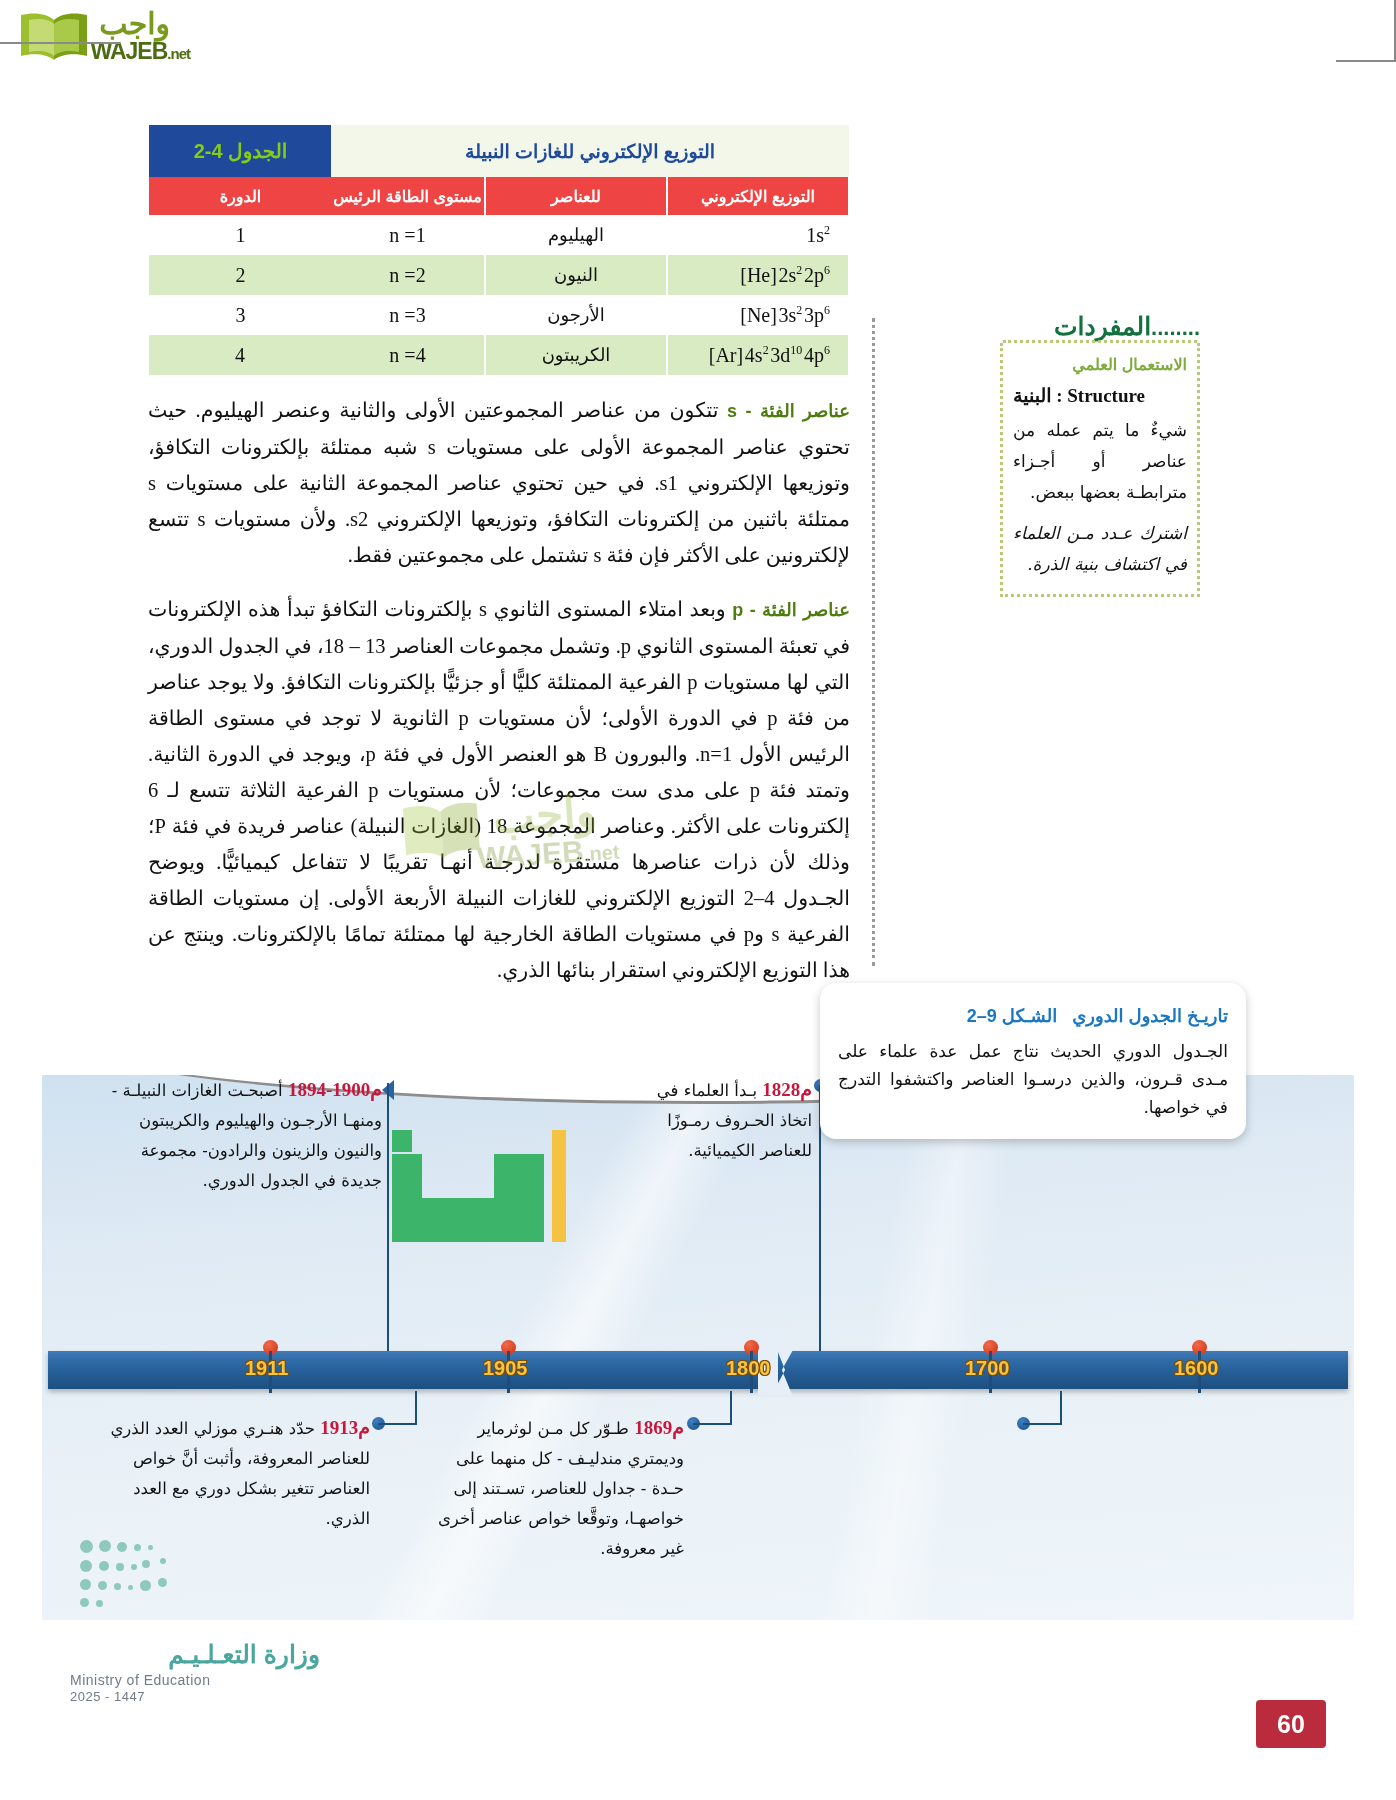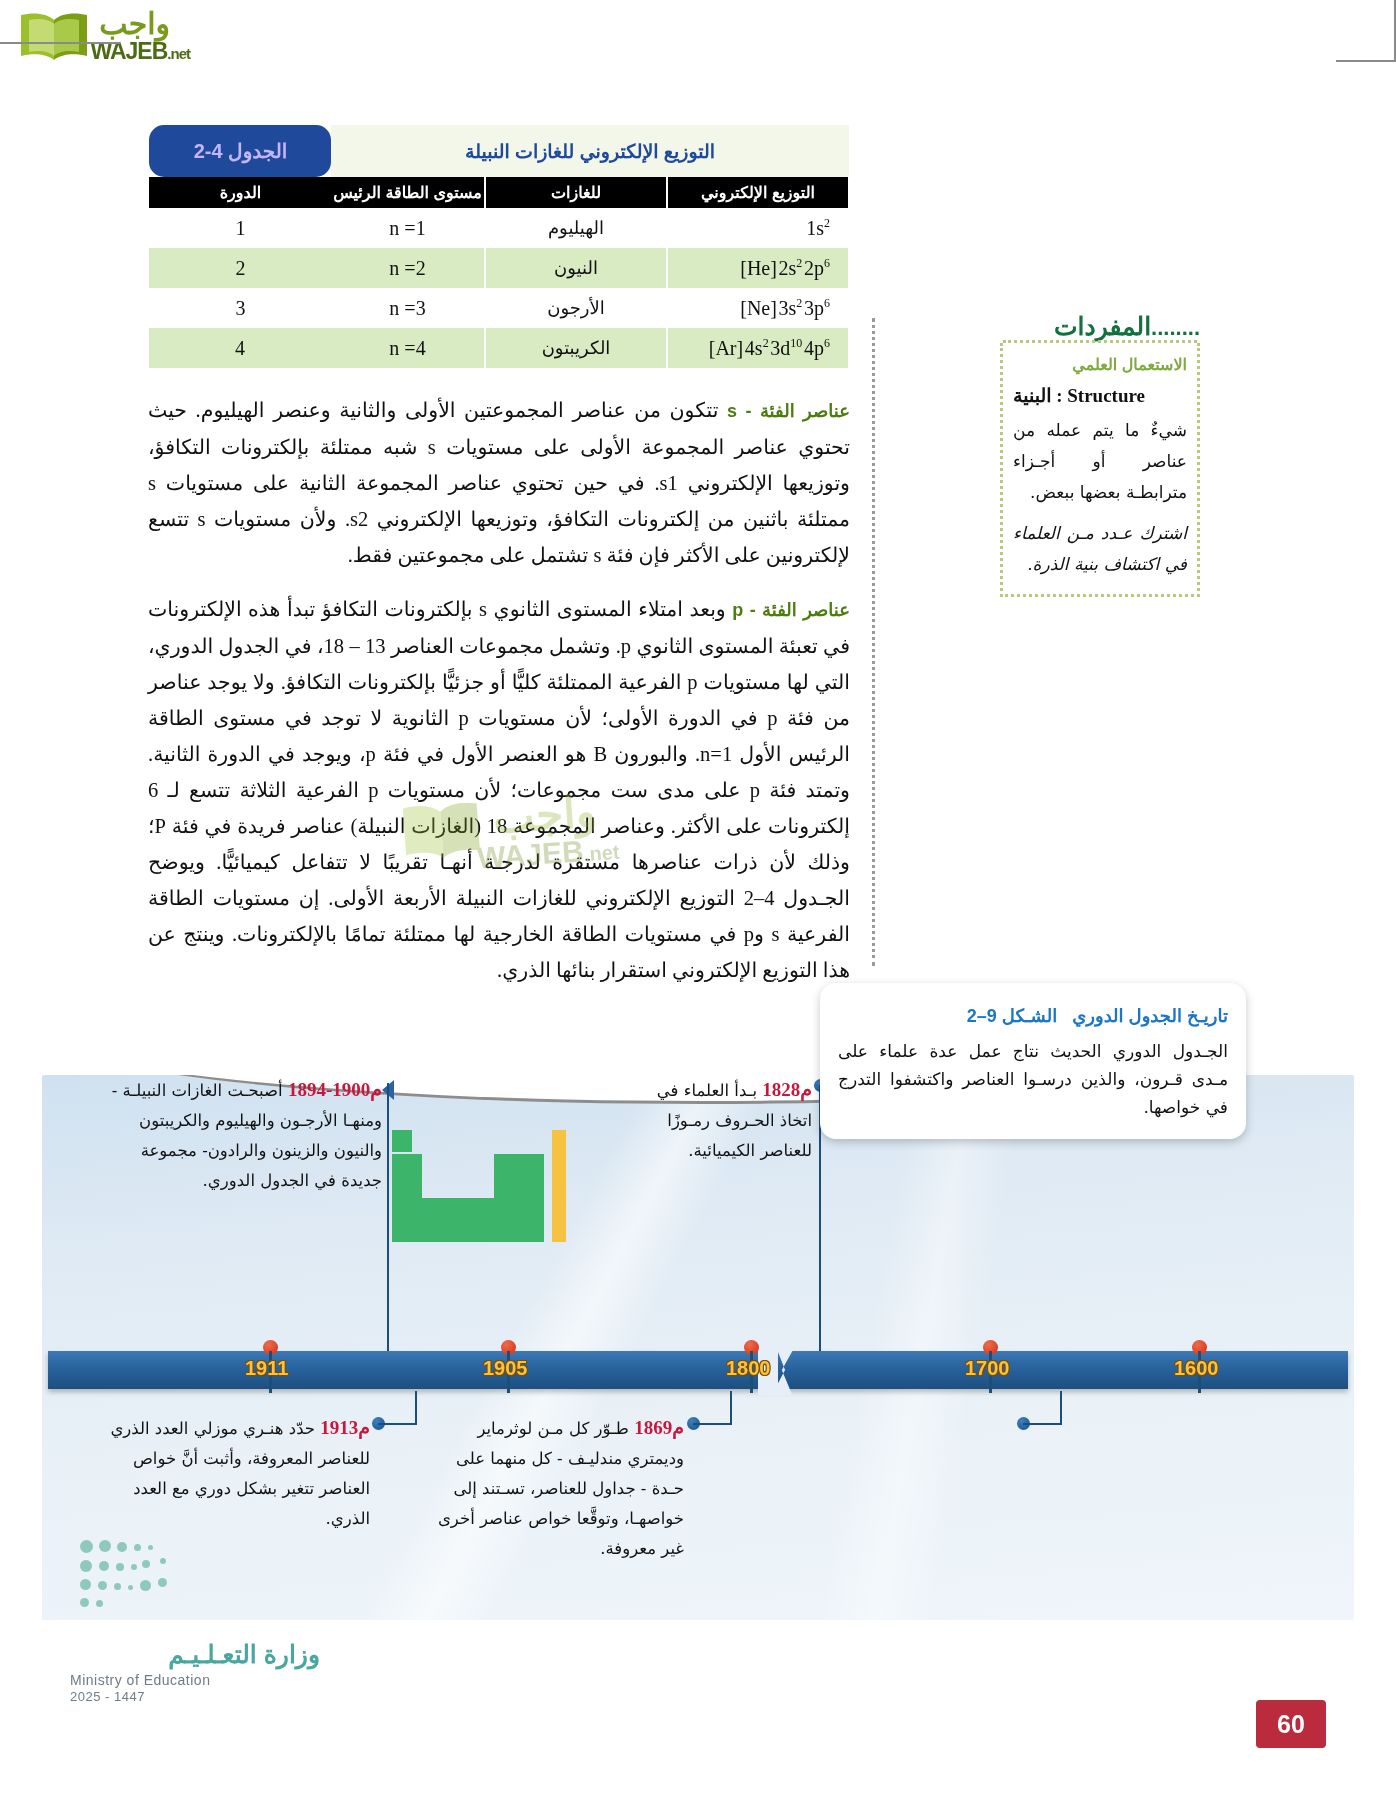--- a/index.html
+++ b/index.html
@@ -27,32 +27,31 @@
   .book-icon{position:absolute;left:5px;top:4px;width:78px;height:52px;}
   .topline{position:absolute;left:0;top:42px;width:120px;height:2px;background:#8a8a8a;}
   .rightline{position:absolute;right:0;top:0;width:2px;height:62px;background:#8a8a8a;}
   .rightline2{position:absolute;right:0;top:60px;width:60px;height:2px;background:#8a8a8a;}
 
   
   .tbl-wrap{position:absolute;left:148px;top:125px;width:702px;}
   table.t24{border-collapse:collapse;width:100%;table-layout:fixed;}
   table.t24 td{padding:0;}
   .t24-title-cell{
-    background:#1f4a9b;color:#c4b5fd;font-family:"Liberation Sans",sans-serif;
+    background:#1f4a9b;color:#84cc16;font-family:"Liberation Sans",sans-serif;
     font-weight:bold;font-size:20px;text-align:center;height:52px;vertical-align:middle;
     direction:ltr;
-    border-radius:15px;
   }
   .t24-subtitle-cell{
     background:#f2f7e9;color:#1f4a9b;font-family:"Liberation Sans",sans-serif;
     font-weight:bold;font-size:19px;text-align:center;height:52px;vertical-align:middle;
   }
   .t24-hdr{
-    background:#000000;color:#ffffff;font-family:"Liberation Sans",sans-serif;
-    font-weight:bold;font-size:16px;text-align:center;height:31px;vertical-align:middle;
+    background:#ef4444;color:#ffffff;font-family:"Liberation Sans",sans-serif;
+    font-weight:bold;font-size:16px;text-align:center;height:38px;vertical-align:middle;
     border-right:2px solid #ffffff;
   }
   .t24-hdr:last-child{border-right:none;}
   .t24-cell{
     height:40px;text-align:center;vertical-align:middle;font-size:19px;color:#111;
     border-right:2px solid #ffffff;
   }
   .t24-cell:last-child{border-right:none;}
   .row-white td{background:#ffffff;}
   .row-tint td{background:#d9ebc2;}
@@ -274,21 +273,21 @@
         <col style="width:22%">
         <col style="width:26%">
       </colgroup>
     <tbody>
         <tr>
       <td class="t24-subtitle-cell" colspan="3">التوزيع الإلكتروني للغازات النبيلة</td>
       <td class="t24-title-cell">الجدول 4-2</td>
     </tr>
     <tr>
       <td class="t24-hdr">التوزيع الإلكتروني</td>
-      <td class="t24-hdr">للغازات</td>
+      <td class="t24-hdr">للعناصر</td>
       <td class="t24-hdr">مستوى الطاقة الرئيس</td>
       <td class="t24-hdr">الدورة</td>
     </tr>
     <tr class="row-white">
       <td class="t24-cell" style="text-align:right;padding-right:18px;"><span class="cfg">1s<sup>2</sup></span></td>
       <td class="t24-cell"><span class="arabic-el">الهيليوم</span></td>
       <td class="t24-cell"><span class="nval">n =1</span></td>
       <td class="t24-cell"><span class="nval">1</span></td>
     </tr>
     <tr class="row-tint">

